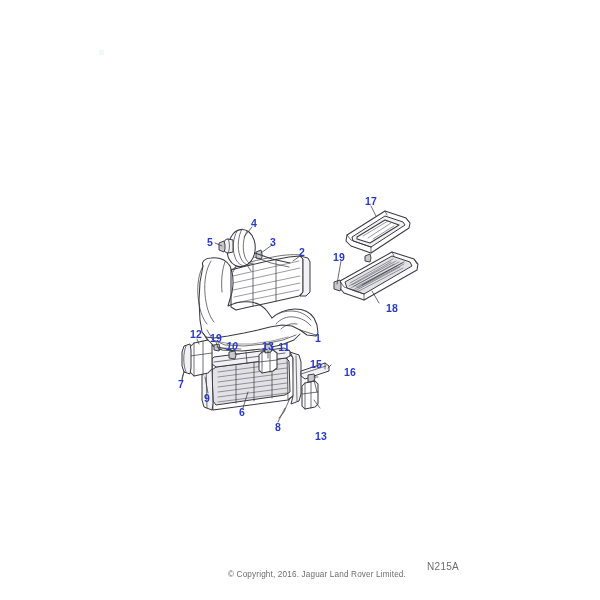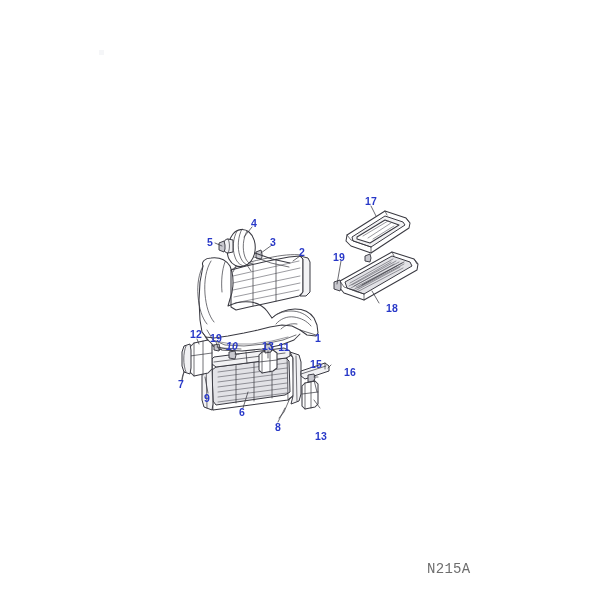--- a/index.html
+++ b/index.html
@@ -31,22 +31,22 @@
     left:228px;top:570px;
     font-family:"Liberation Sans", sans-serif;
     font-size:8.2px;
     color:#6e6e6e;
     white-space:nowrap;
     letter-spacing:0.15px;
   }
   .figref{
     position:absolute;
     left:427px;top:561px;
-    font-family:Liberation Mono, monospace;
-    font-size:14px;
+    font-family:Liberation Sans, sans-serif;
+    font-size:10px;
     color:#6e6e6e;
     white-space:nowrap;
     letter-spacing:0.3px;
   }
   .scan-artifact{
     position:absolute;left:99px;top:50px;width:5px;height:5px;
     opacity:0.10;background:#9aa4b8;
   }
 </style>
 </head>
@@ -312,17 +312,18 @@
     <span class="callout" style="left:268px;top:346px;">13</span>
     <span class="callout" style="left:316px;top:364px;">15</span>
     <span class="callout" style="left:318px;top:372px;margin-left:32px;">16</span>
     <span class="callout" style="left:371px;top:201px;">17</span>
     <span class="callout" style="left:380px;top:308px;margin-left:12px;">18</span>
     <span class="callout" style="left:339px;top:257px;">19</span>
     <span class="callout" style="left:216px;top:338px;">19</span>
   </div>
 
   <div class="footer-layer">
+    <div class="copyright">© Copyright, 2016. Jaguar Land Rover Limited.</div>
     <div class="figref">N215A</div>
   </div>
 
   <div class="scan-artifact"></div>
 </div>
 
 </body></html>

